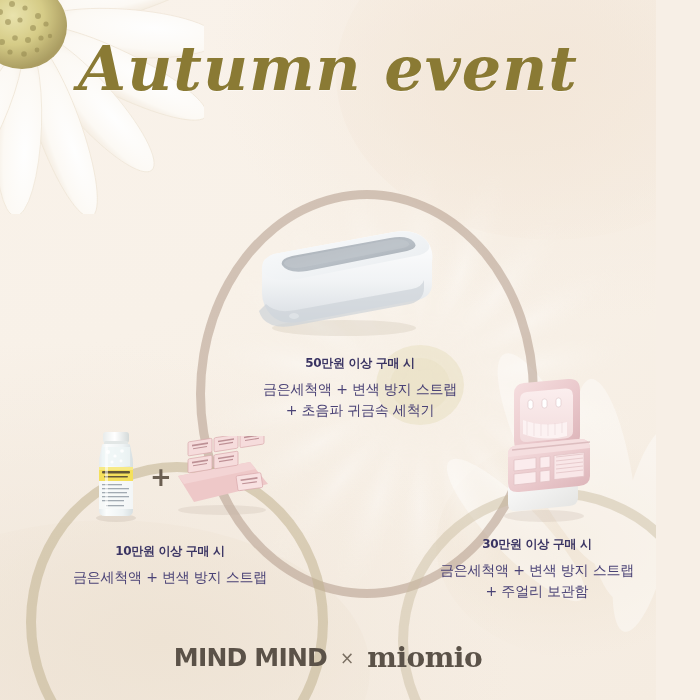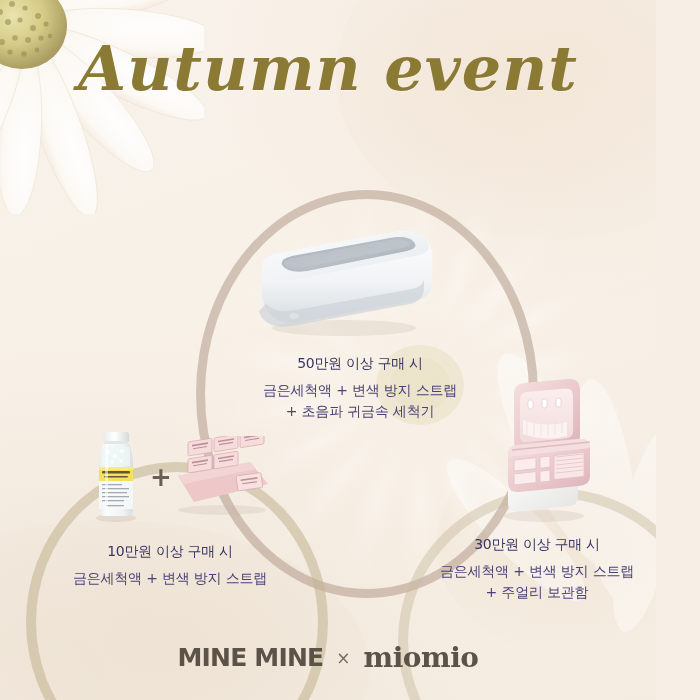--- a/index.html
+++ b/index.html
@@ -107,21 +107,21 @@
   }
   
   .cards{left:166px;top:436px;width:108px;height:80px;}
   
   .jewelbox{left:482px;top:378px;width:122px;height:144px;}
 
   
   .tier{position:absolute;text-align:center;}
   .tier .cond{
     font-family:"DejaVu Sans", sans-serif;
-    font-weight:400;font-size:14px;
+    font-weight:700;font-size:12px;
     color:#3a3463;
     letter-spacing:-.3px;
     margin-bottom:7px;
     white-space:nowrap;
   }
   .tier .gift{
     font-family:"DejaVu Sans", sans-serif;
     font-size:14px;line-height:1.5;
     color:#4a4276;
     letter-spacing:-.2px;
@@ -539,18 +539,18 @@
     <div class="gift">금은세척액 + 변색 방지 스트랩</div>
   </div>
 
   <div class="tier tier-right">
     <div class="cond">30만원 이상 구매 시</div>
     <div class="gift">금은세척액 + 변색 방지 스트랩</div>
     <div class="gift">+ 주얼리 보관함</div>
   </div>
 
   <div class="footer">
-    <span class="brand-a">MINE MINE</span>
+    <span class="brand-a">MIND MIND</span>
     <span class="brand-x">×</span>
     <span class="brand-b">miomio</span>
   </div>
 
 </div>
 
 </body></html>

